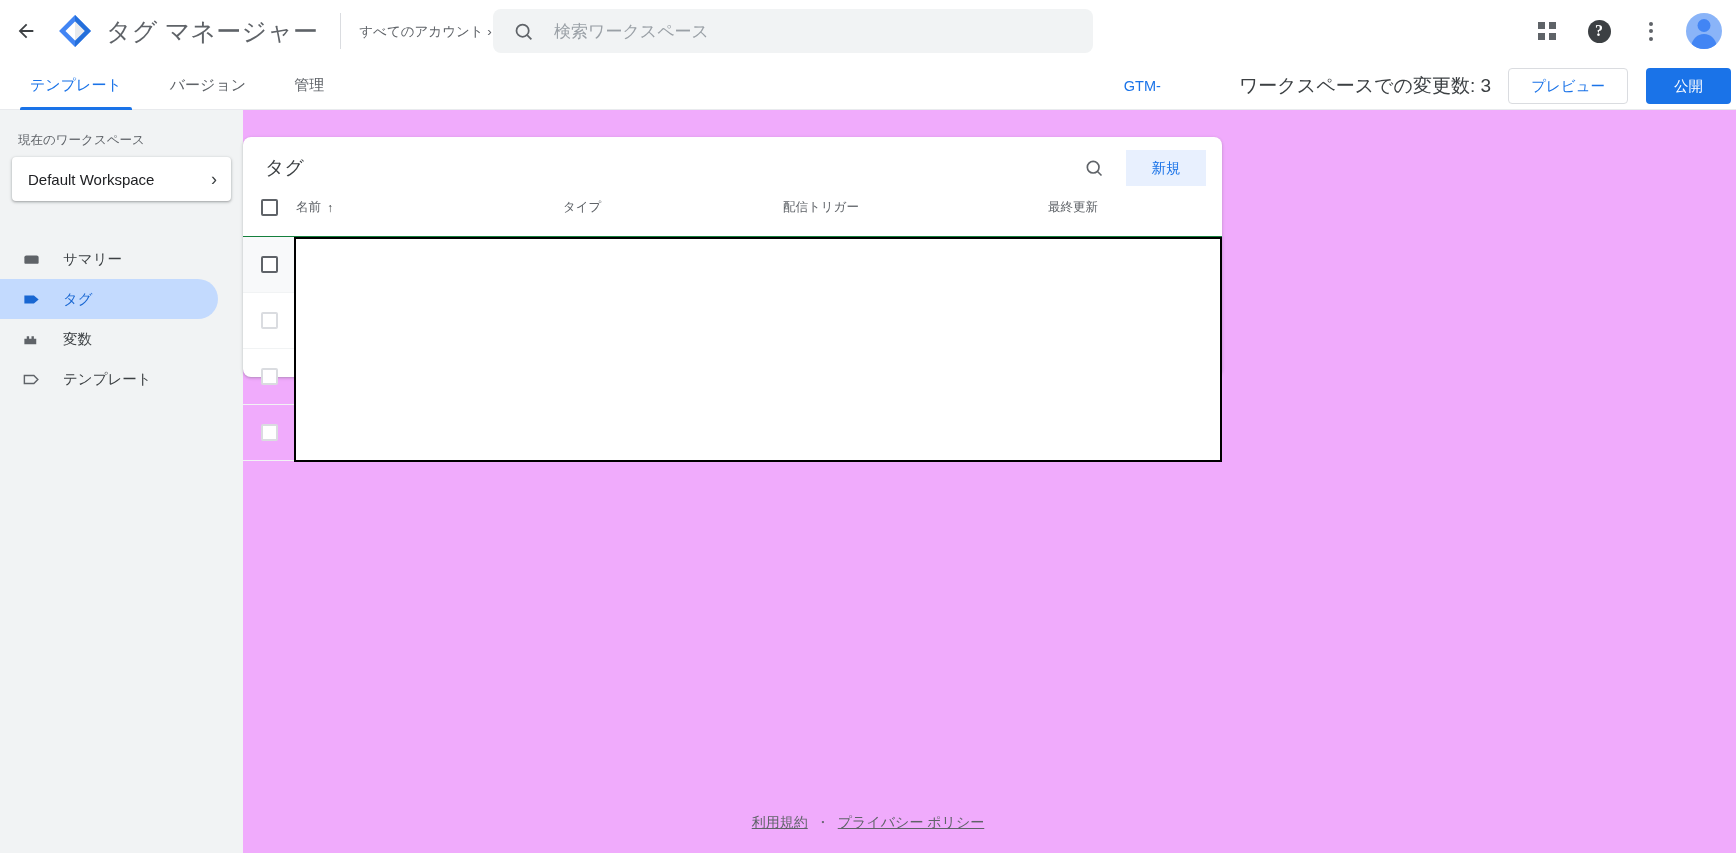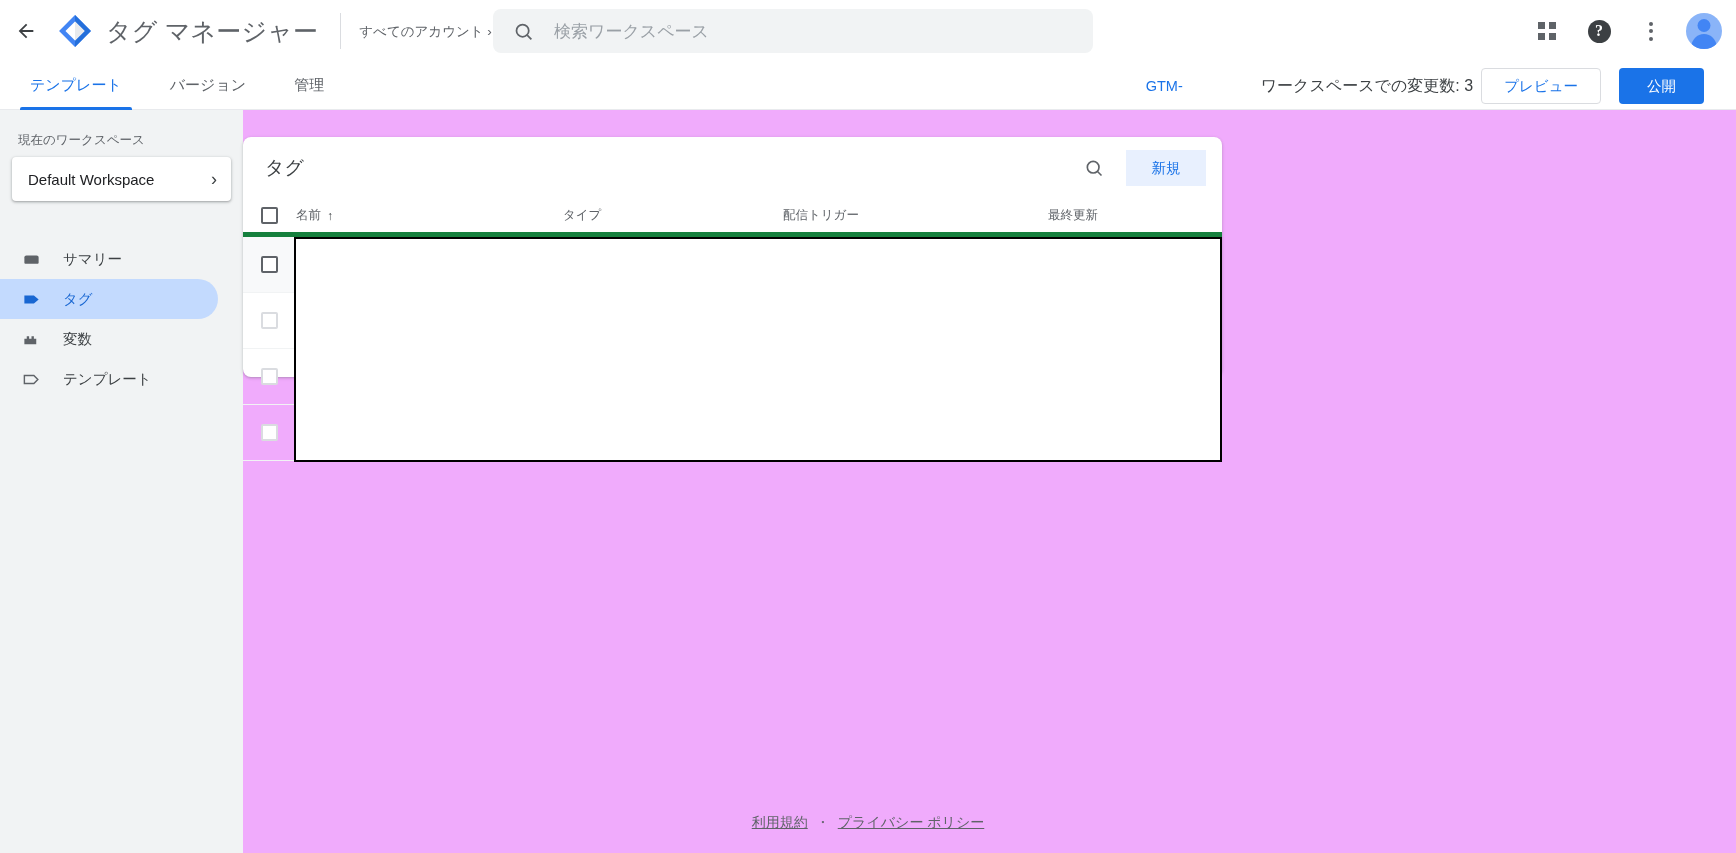--- a/index.html
+++ b/index.html
@@ -97,28 +97,28 @@
     margin-right: 28px; font-size: 15px; color: #5f6368; cursor: pointer;
     position: relative; white-space: nowrap;
   }
   .tab.active { color: #1a73e8; }
   .tab.active::after {
     content: ""; position: absolute; bottom: 0; left: 0; right: 0;
     height: 3px; background: #1a73e8; border-radius: 2px 2px 0 0;
   }
 
   .tabbar-right {
-    position: absolute; right: 32px; top: 0; height: 48px;
+    position: absolute; right: 5px; top: 0; height: 48px;
     display: flex; align-items: center; gap: 0;
   }
   .container-id {
     font-size: 14.5px; color: #1a73e8; cursor: pointer; margin-right: 78px; white-space: nowrap;
   }
   .changes-count {
-    font-size: 16px; color: #3c4043; margin-right: 8px; white-space: nowrap;
+    font-size: 19px; color: #3c4043; margin-right: 17px; white-space: nowrap;
   }
   .btn-preview {
     height: 36px; padding: 0 22px; border: 1px solid #dadce0; border-radius: 4px;
     background: #fff; color: #1a73e8; font-size: 14.5px; cursor: pointer;
     display: flex; align-items: center; margin-right: 18px; white-space: nowrap;
   }
   .btn-publish {
     height: 36px; padding: 1px 28px; border: none; border-radius: 4px;
     background: #1a73e8; color: #fff; font-size: 14.5px; cursor: pointer;
     display: flex; align-items: center; white-space: nowrap;
@@ -169,22 +169,22 @@
     align-items: center; justify-content: center; cursor: pointer; margin-right: 12px;
   }
   .card-search svg { width: 20px; height: 20px; stroke: #5f6368; fill: none; stroke-width: 2; }
   .btn-new {
     height: 36px; min-width: 80px; padding: 0 20px; border: none; border-radius: 0;
     background: #e8f0fe; color: #1a73e8; font-size: 14.5px; cursor: pointer;
     display: flex; align-items: center; justify-content: center;
   }
 
   .thead {
-    height: 38px; display: flex; align-items: center;
-    border-bottom: 5px solid #15803d; padding-left: 18px; position: relative;
+    height: 38px; display: flex; 
+    border-bottom: 1px solid #15803d; padding-left: 18px; position: relative;
   }
   .cb {
     width: 17px; height: 17px; border: 2px solid #5f6368; border-radius: 2px;
     background: #fff; cursor: pointer; flex: none;
   }
   .cb.light { border-color: #dadce0; }
   .th {
     font-size: 12.5px; color: #5f6368; position: absolute;
   }
   .th.c-name { left: 53px; display: flex; align-items: center; gap: 6px; }

